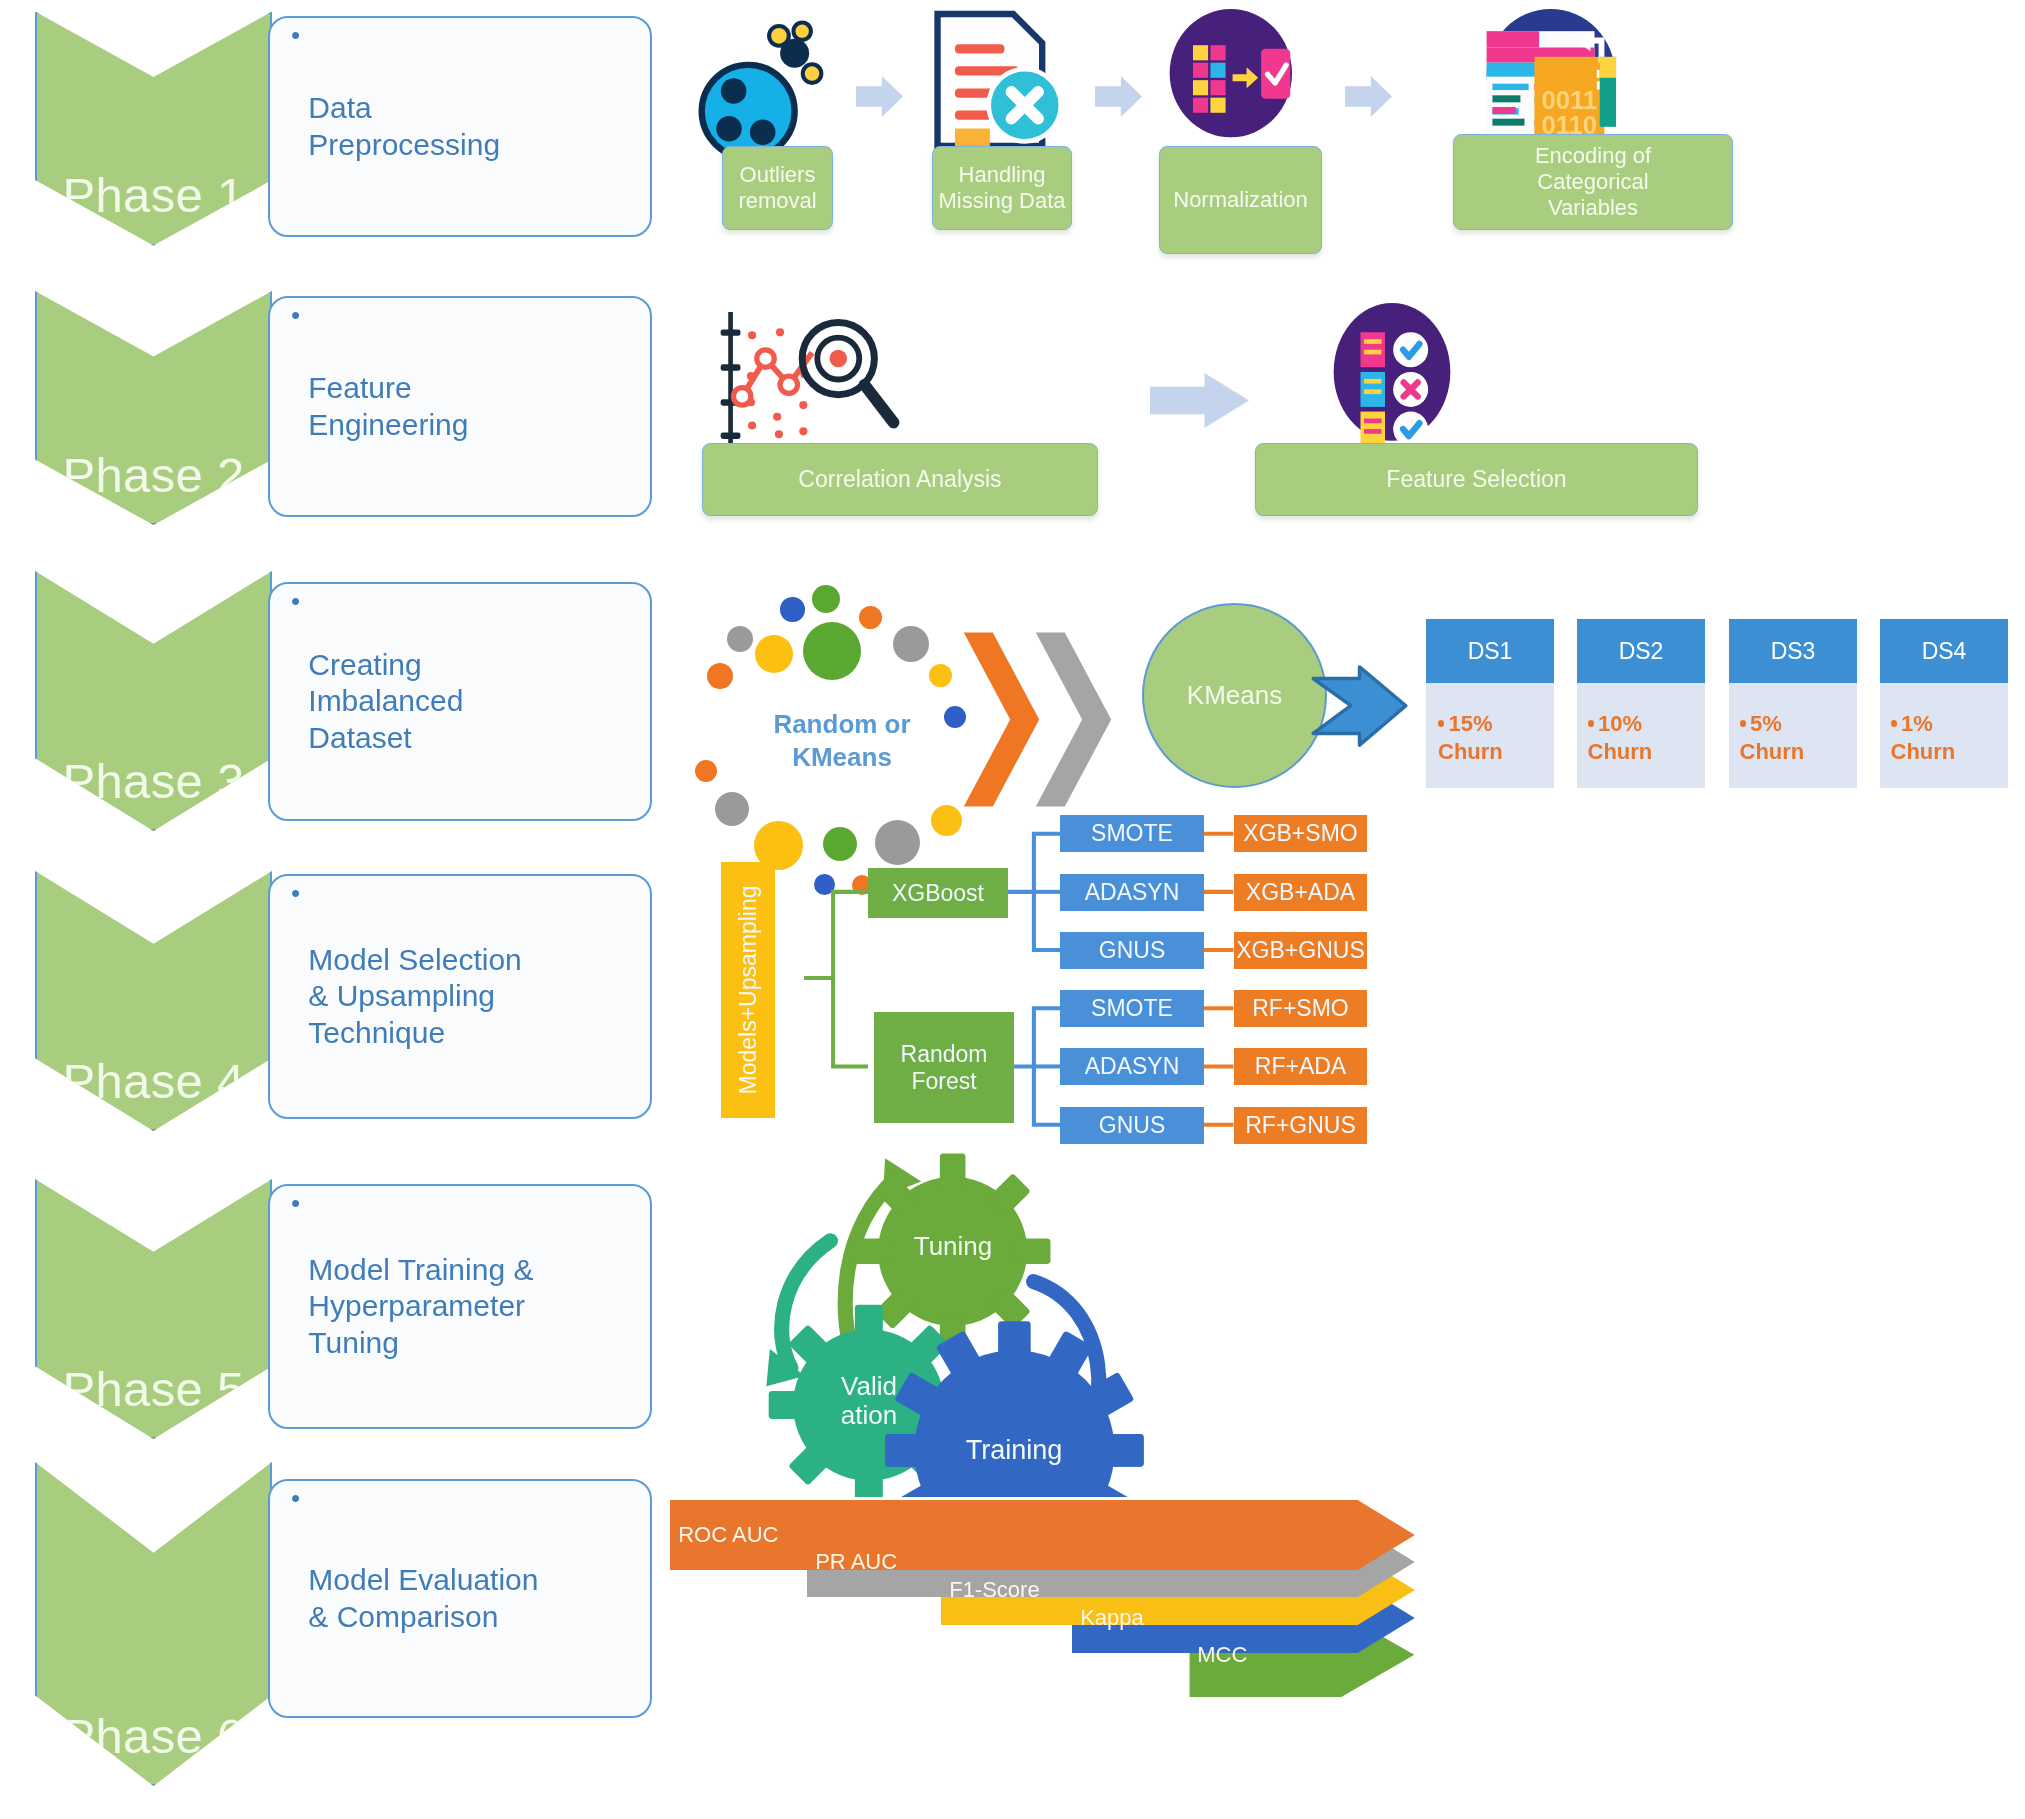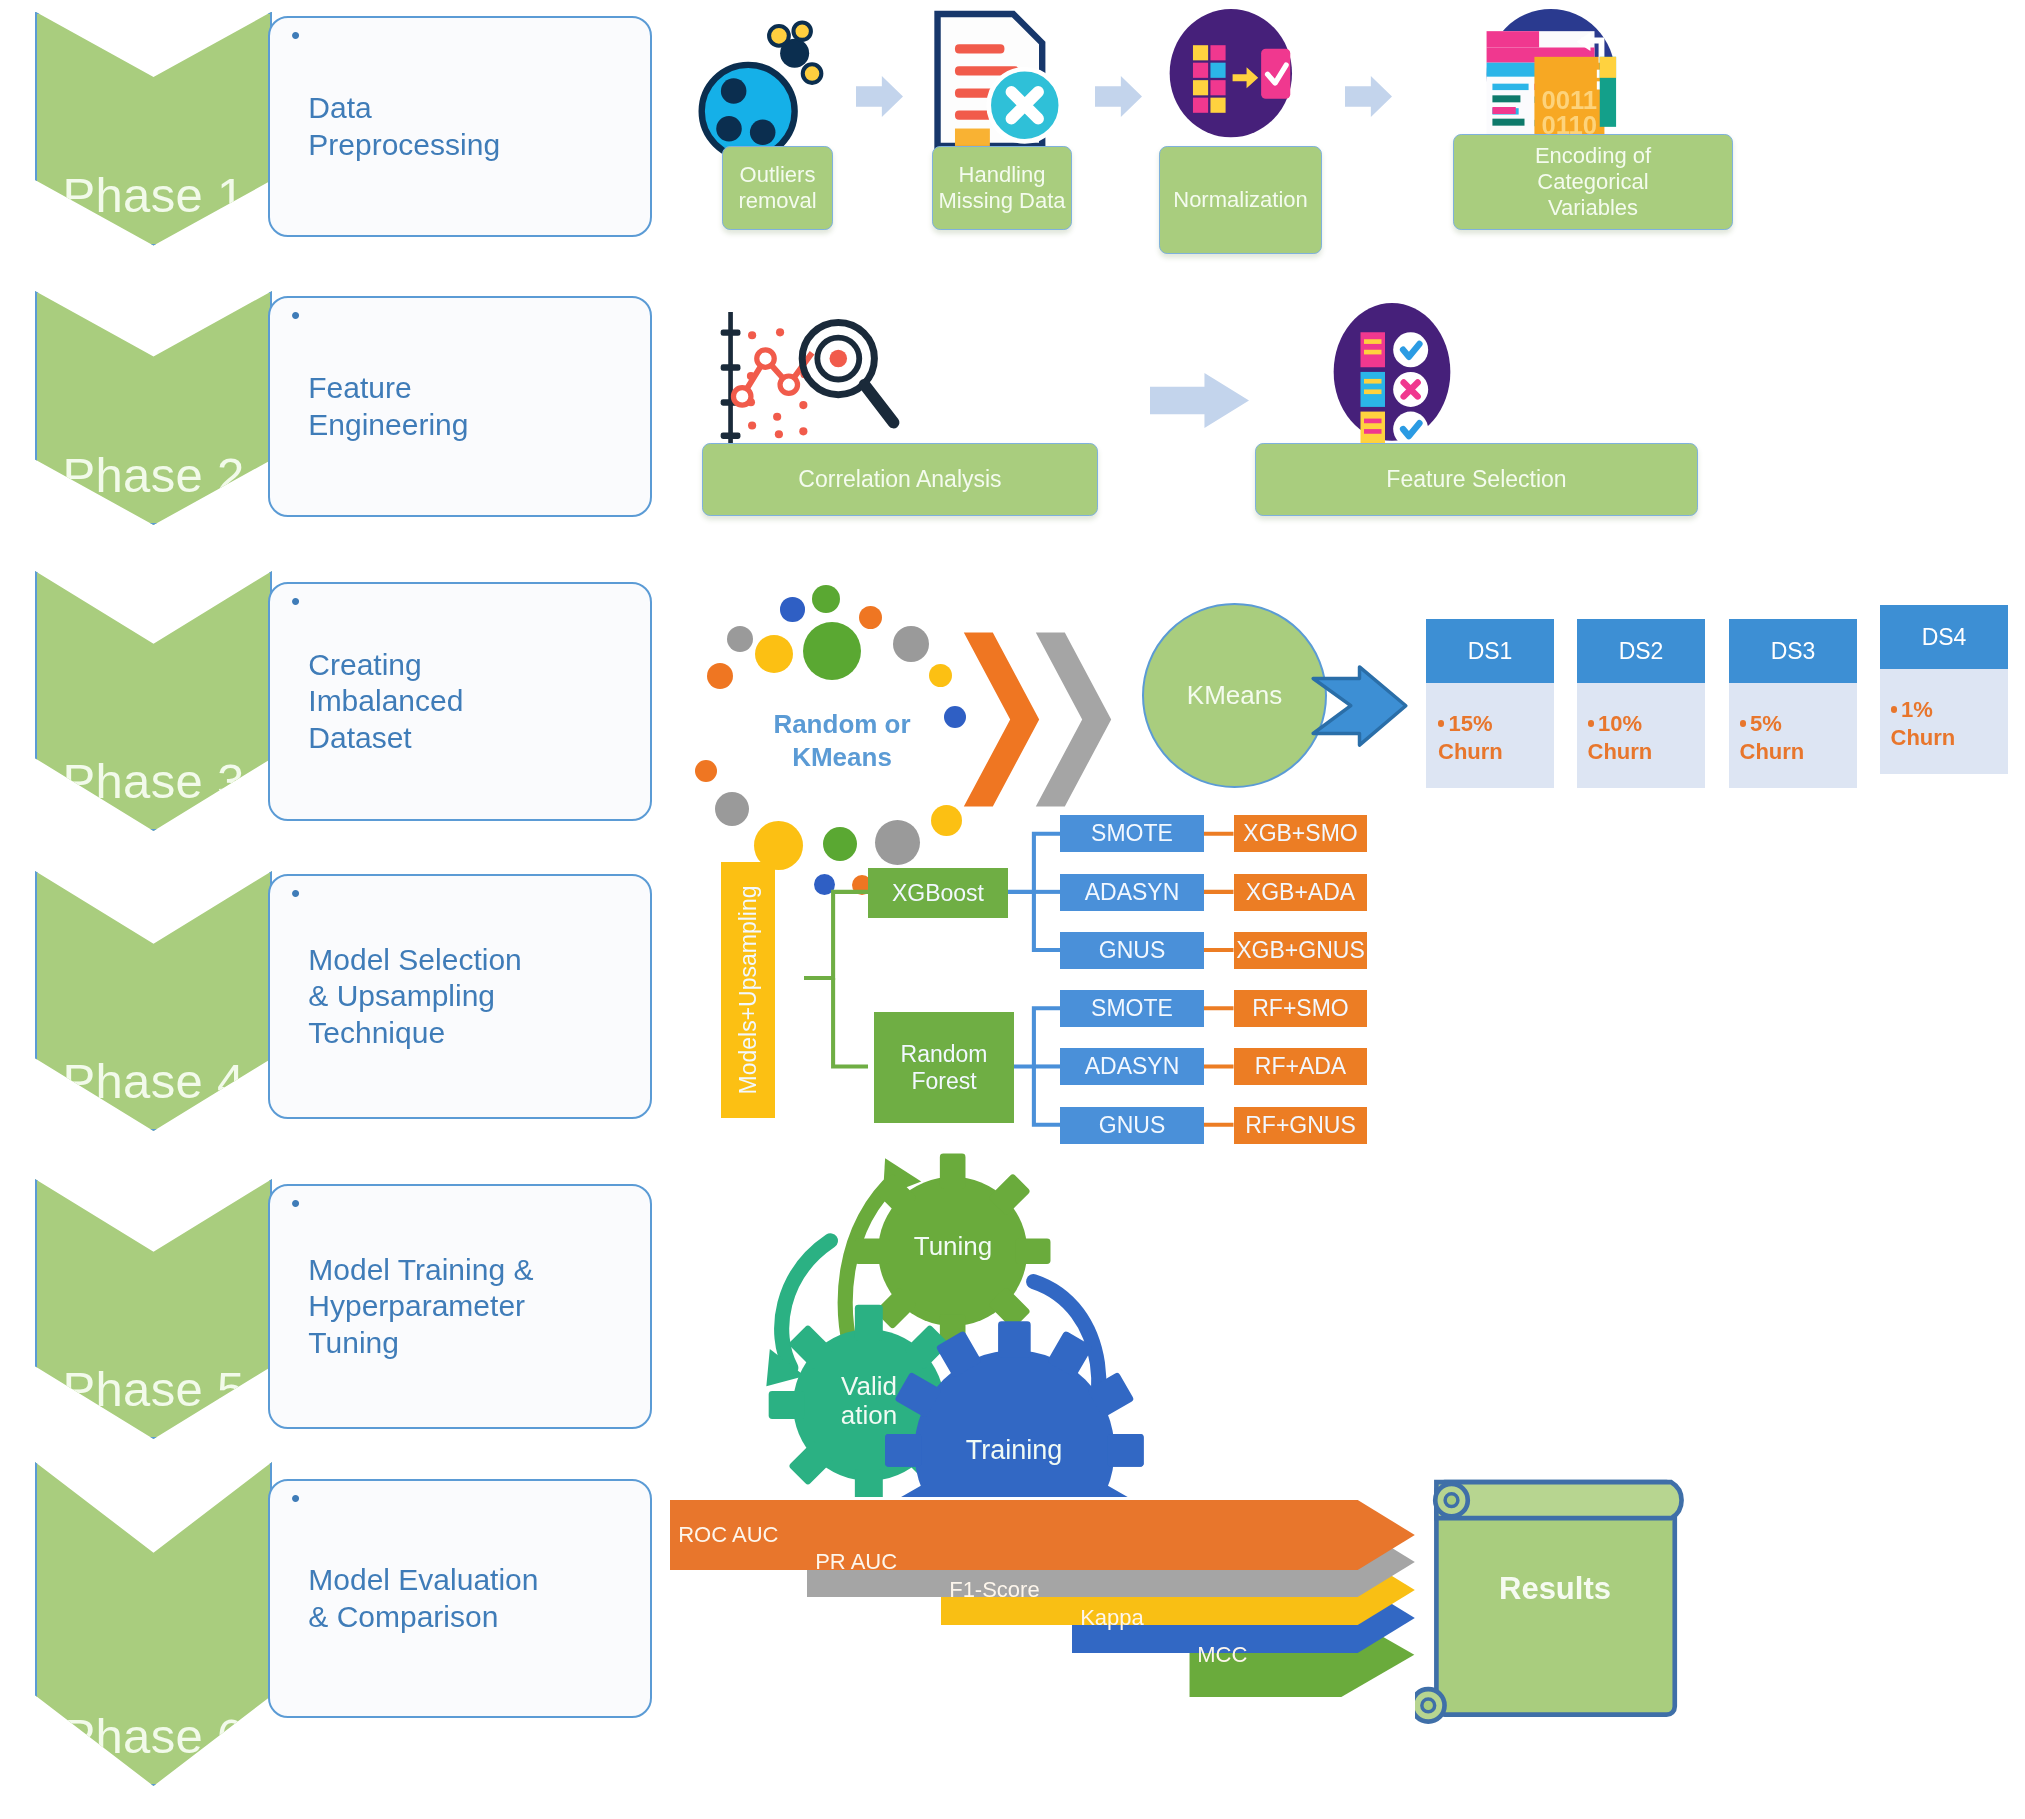--- a/index.html
+++ b/index.html
@@ -344,21 +344,21 @@
       <div class="line">Churn</div>
     </div>
   </div>
   <div class="dscol" style="left:1729px;top:619px;width:128px;height:169px;">
     <div class="dshead" style="height:64px;">DS3</div>
     <div class="dsbody" style="height:105px;">
       <div class="line"><span class="dsdot"></span><span>5%</span></div>
       <div class="line">Churn</div>
     </div>
   </div>
-  <div class="dscol" style="left:1880px;top:605px;width:128px;height:197px;">
+  <div class="dscol" style="left:1880px;top:619px;width:128px;height:197px;">
     <div class="dshead" style="height:64px;">DS4</div>
     <div class="dsbody" style="height:105px;">
       <div class="line"><span class="dsdot"></span><span>1%</span></div>
       <div class="line">Churn</div>
     </div>
   </div>
 
   <svg class="conn" style="left:804px;top:815px;" width="582" height="326" viewBox="0 0 1000 560">
 
     <path d="M0 280 H50 V132 H110" fill="none" stroke="#6fae44" stroke-width="7"></path>
@@ -526,27 +526,15 @@
     <span class="lbl">Kappa</span>
   </div>
 
   <svg class="mArrow" style="left:1189px;top:1613px;z-index:2;" width="227" height="84" viewBox="0 0 390 145">
     <path d="M0 0 H262 L388 72 L262 145 H0 Z" fill="#6aab3c"></path>
   </svg>
   <div class="mArrow" style="left:1189px;top:1613px;width:146px;height:84px;z-index:7;">
     <span class="lbl">MCC</span>
   </div>
 
-  <div class="scroll" style="left:1415px;top:1474px;width:280px;height:250px;">
-    <svg width="280" height="250" viewBox="0 0 480 430">
-      <rect x="36" y="14" width="410" height="400" rx="14" fill="#a9cd7e" stroke="#3f6fa8" stroke-width="8"></rect>
-      <path d="M36 14 H440 a36 36 0 0 1 0 62 H36 Z" fill="#b7d590" stroke="#3f6fa8" stroke-width="8"></path>
-      <circle cx="62" cy="45" r="28" fill="#b7d590" stroke="#3f6fa8" stroke-width="8"></circle>
-      <circle cx="62" cy="45" r="11" fill="#a9cd7e" stroke="#3f6fa8" stroke-width="6"></circle>
-      <circle cx="22" cy="398" r="28" fill="#b7d590" stroke="#3f6fa8" stroke-width="8"></circle>
-      <circle cx="22" cy="398" r="11" fill="#a9cd7e" stroke="#3f6fa8" stroke-width="6"></circle>
-      <scroll></scroll>
-    </svg>
-    <span class="stitle">Results</span>
-  </div>
 
 </div>
 
 
 </body></html>

